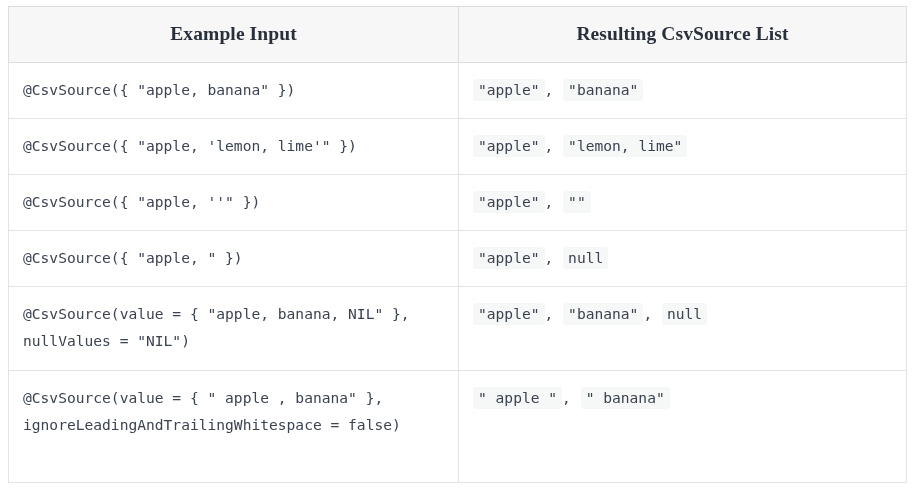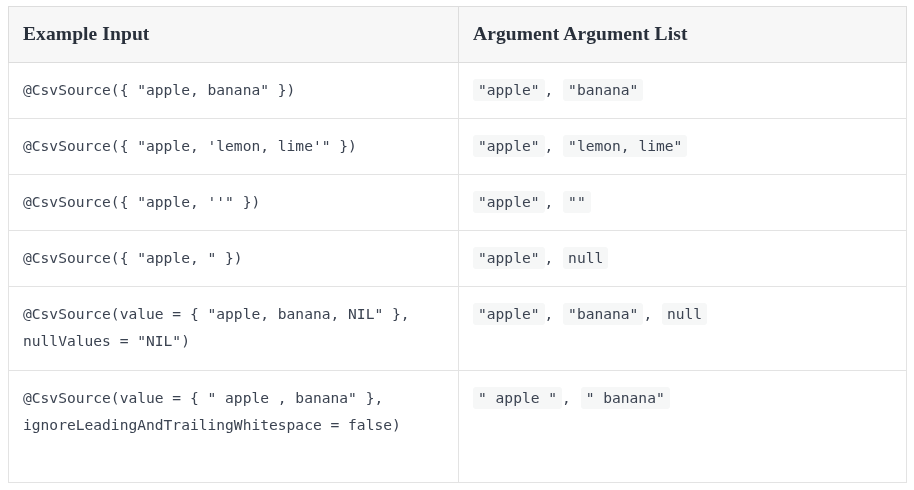--- a/index.html
+++ b/index.html
@@ -31,21 +31,21 @@
     background: #ffffff;
   }
 
   table.doc-table col.col-input  { width: 450px; }
   table.doc-table col.col-output { width: 448px; }
 
   table.doc-table thead th {
     background: #f7f7f7;
     border: 1px solid #dddddd;
     border-top: none;
-    text-align: left;
+    text-align: center;
     vertical-align: middle;
     padding: 14px 14px 15px 14px;
     height: 26px;
     font-family: "Liberation Serif", serif;
     font-weight: bold;
     font-size: 19.5px;
     line-height: 1.25;
     color: #29303b;
     letter-spacing: 0.1px;
   }
@@ -98,21 +98,21 @@
 
 <div class="table-wrap">
   <table class="doc-table">
     <colgroup>
       <col class="col-input">
       <col class="col-output">
     </colgroup>
     <thead>
       <tr>
         <th>Example Input</th>
-        <th>Argument Argument List</th>
+        <th>Resulting CsvSource List</th>
       </tr>
     </thead>
     <tbody id="table-body">
         <tr data-row="0">
           <td class="cell-input">@CsvSource({ "apple, banana" })</td>
           <td class="cell-output"><span class="code-chip">"apple"</span><span class="sep">, </span><span class="code-chip">"banana"</span></td>
         </tr>
         <tr data-row="1">
           <td class="cell-input">@CsvSource({ "apple, 'lemon, lime'" })</td>
           <td class="cell-output"><span class="code-chip">"apple"</span><span class="sep">, </span><span class="code-chip">"lemon, lime"</span></td>

